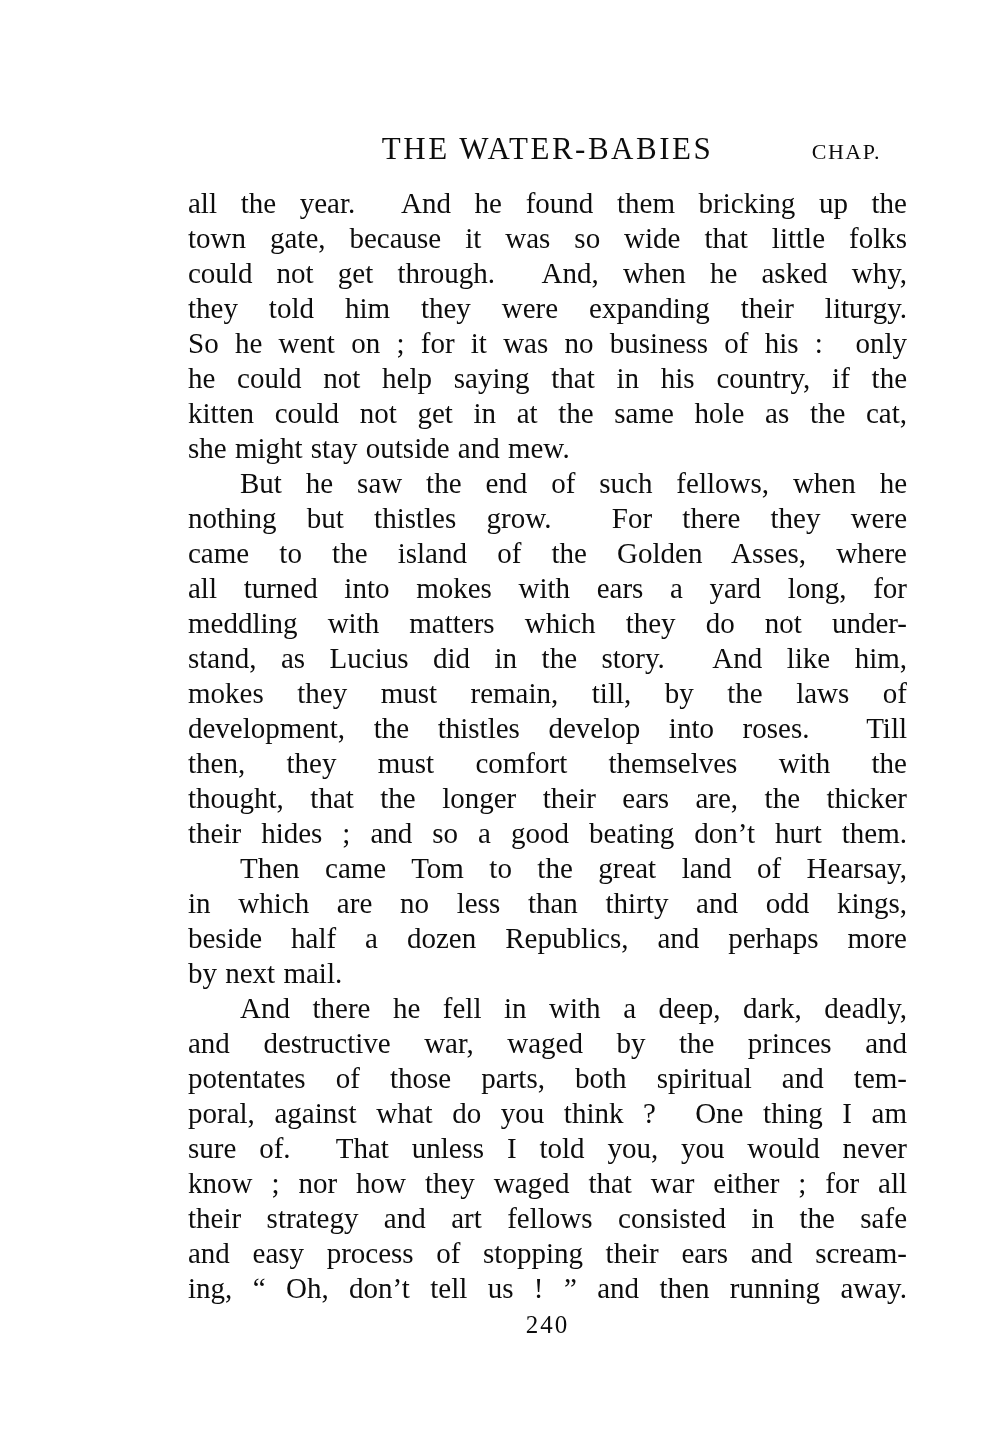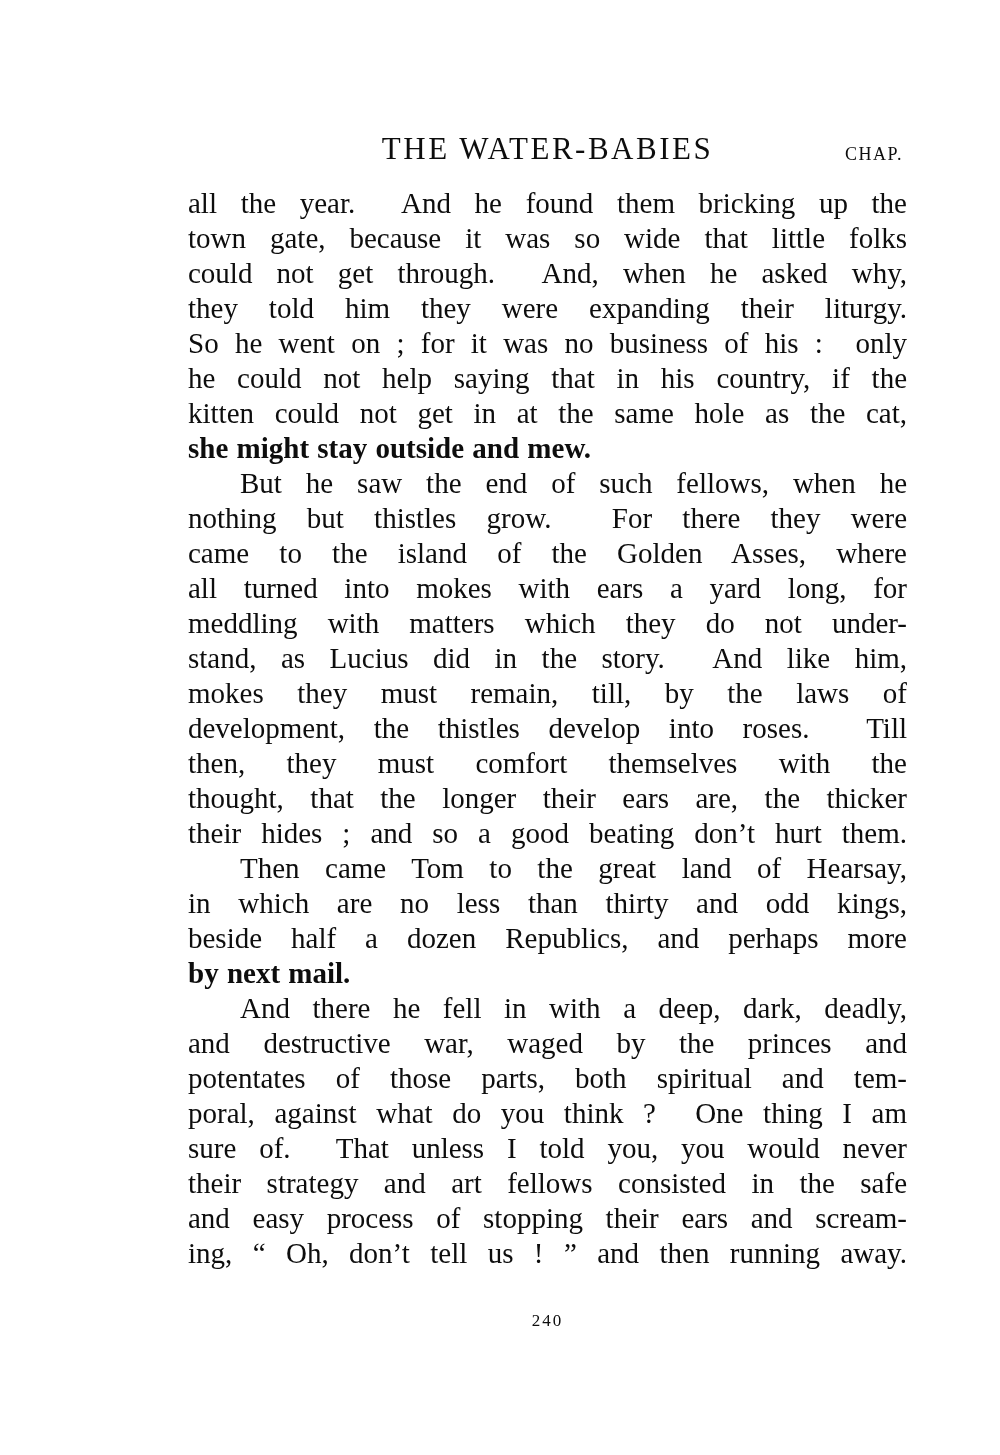--- a/index.html
+++ b/index.html
@@ -29,23 +29,23 @@
     right: 0;
     bottom: 0;
     text-align: center;
     font-size: 31px;
     letter-spacing: 2.5px;
     line-height: 1;
     white-space: nowrap;
   }
   .chapter-label {
     position: absolute;
-    right: 4px;
+    right: 26px;
     bottom: 1px;
-    font-size: 18px;
+    font-size: 22px;
     letter-spacing: 1.5px;
     line-height: 1;
     white-space: nowrap;
   }
   .body-text {
     position: absolute;
     top: 186px;
     left: 188px;
     width: 719px;
     font-size: 29px;
@@ -53,33 +53,32 @@
     word-spacing: 1px;
   }
   .line {
     text-align: justify;
     text-align-last: justify;
     -moz-text-align-last: justify;
   }
   .line.nojust {
     text-align: left;
     text-align-last: left;
-    font-weight: bold;
     -moz-text-align-last: left;
   }
   .line.ind {
     padding-left: 52px;
   }
   .page-number {
     position: absolute;
     top: 1312px;
     left: 188px;
     width: 719px;
     text-align: center;
-    font-size: 17px;
+    font-size: 25px;
     letter-spacing: 2px;
     line-height: 1;
   }
 </style>
 </head>
 <body>
 
 <div class="page">
 
   <div class="header">
@@ -109,20 +108,21 @@
       <div class="line">their hides ; and so a good beating don’t hurt them.</div>
       <div class="line ind">Then came Tom to the great land of Hearsay,</div>
       <div class="line">in which are no less than thirty and odd kings,</div>
       <div class="line">beside half a dozen Republics, and perhaps more</div>
       <div class="line nojust">by next mail.</div>
       <div class="line ind">And there he fell in with a deep, dark, deadly,</div>
       <div class="line">and destructive war, waged by the princes and</div>
       <div class="line">potentates of those parts, both spiritual and tem-</div>
       <div class="line">poral, against what do you think ?&nbsp; One thing I am</div>
       <div class="line">sure of.&nbsp; That unless I told you, you would never</div>
+      <div class="line">know ; nor how they waged that war either ; for all</div>
       <div class="line">their strategy and art fellows consisted in the safe</div>
       <div class="line">and easy process of stopping their ears and scream-</div>
       <div class="line">ing, “ Oh, don’t tell us ! ” and then running away.</div>
     </div>
 
   <div class="page-number">240</div>
 
 </div>
 
 </body></html>

